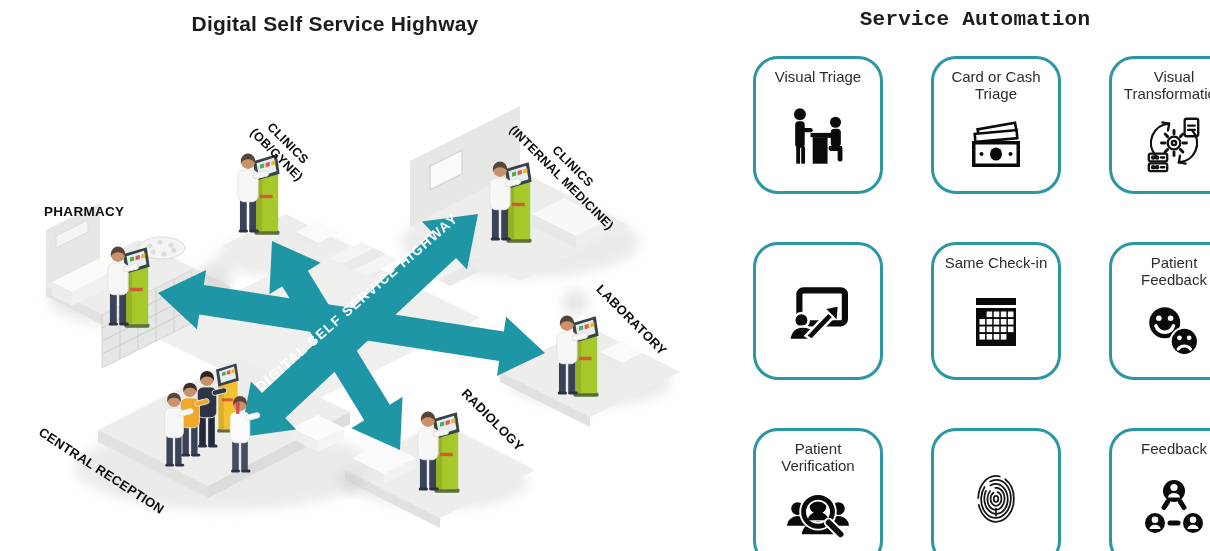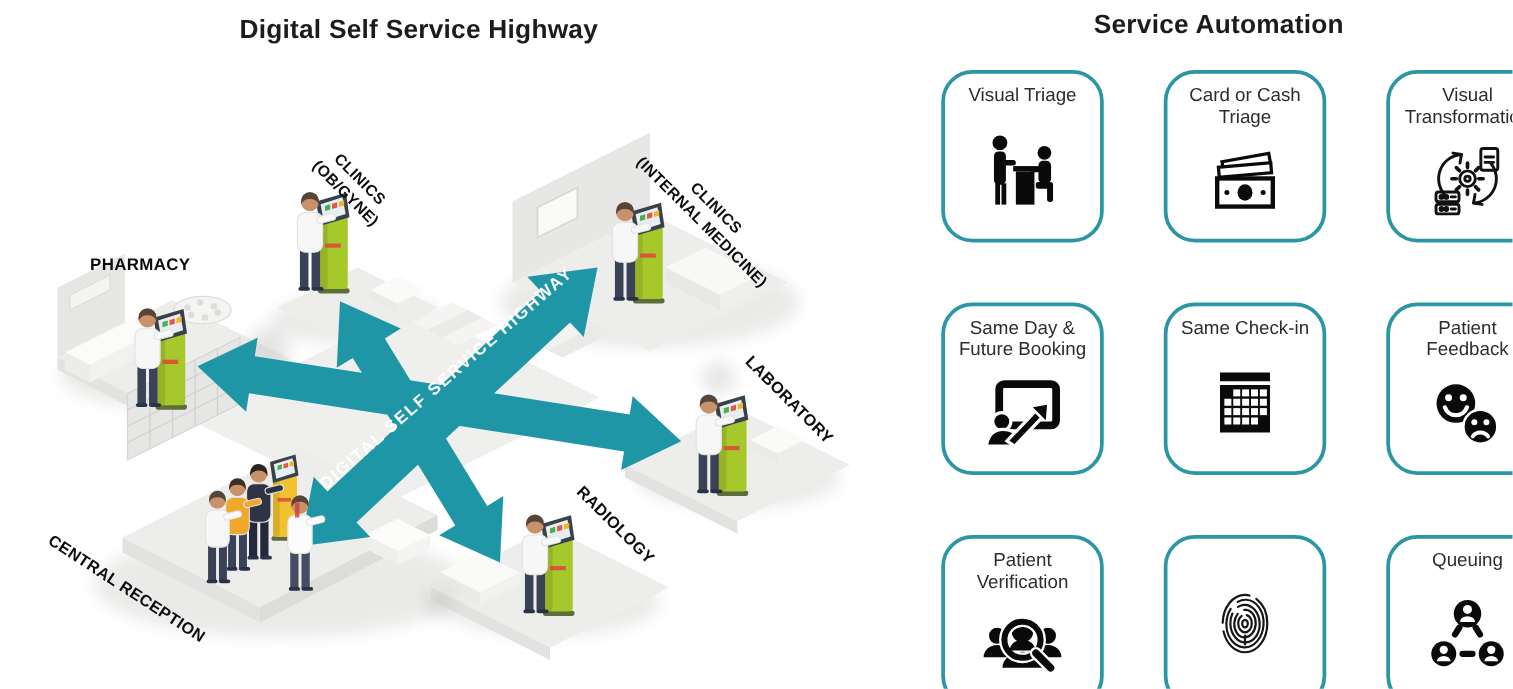--- a/index.html
+++ b/index.html
@@ -8,34 +8,34 @@
 
   
   .left-panel{position:absolute;left:0;top:0;width:740px;height:426px;}
   .map-svg{position:absolute;left:0;top:0;}
   .diagram-title{position:absolute;left:120px;top:12px;width:430px;text-align:center;
                  font-size:21px;font-weight:700;color:#1c1c1c;letter-spacing:.2px;}
   .loc{position:absolute;font-size:12.5px;font-weight:700;color:#0c0c0c;
        letter-spacing:.3px;text-align:center;line-height:1.3;white-space:nowrap;}
   .loc span{display:block;}
   .rot45{transform:rotate(45deg);}
-  .loc-pharmacy{left:44px;top:203px;font-size:13.5px;text-align:center;margin-left:28px;}
+  .loc-pharmacy{left:44px;top:203px;font-size:13.5px;text-align:center;}
   .loc-obgyne{left:222px;top:133px;width:120px;}
   .loc-internal{left:487px;top:156px;width:160px;}
   .loc-laboratory{left:576px;top:312px;width:110px;font-size:13px;}
   .loc-radiology{left:442px;top:412px;width:100px;font-size:13px;}
   .loc-reception{left:21px;top:463px;width:160px;font-size:13px;transform:rotate(33deg);}
   .highway-text{position:absolute;left:202px;top:295px;width:310px;text-align:center;
                 transform:rotate(-41deg);font-size:13.5px;font-weight:700;color:#ffffff;
                 letter-spacing:1.5px;white-space:nowrap;}
 
   
   .right-panel{position:absolute;left:740px;top:0;width:470px;height:551px;}
   .automation-title{position:absolute;left:20px;top:8px;width:430px;text-align:center;
-                    font-size:21px;font-weight:700;color:#1c1c1c;letter-spacing:.2px;}
+                    font-size:21px;font-weight:700;color:#1c1c1c;letter-spacing:.2px;font-family:Liberation Mono, monospace;}
   .card-grid{position:absolute;left:13px;top:56px;display:grid;
              grid-template-columns:repeat(3,130px);grid-auto-rows:138px;
              column-gap:29px;row-gap:15px;gap:48px;}
   .card{box-sizing:border-box;background:#ffffff;border:3px solid #2b96a4;
         border-radius:25px;display:flex;flex-direction:column;align-items:center;
         padding:9px 5px 7px 5px;}
   .card-label{font-size:15px;line-height:1.15;color:#2d2d2d;text-align:center;}
   .card-icon{flex:1;display:flex;align-items:center;justify-content:center;}
   .card-icon svg{display:block;}
 </style>
@@ -280,21 +280,20 @@
           <path d="M18.5,47 h3.5"></path>
           <circle cx="10.5" cy="57" r="1.2" fill="#111111"></circle>
             <circle cx="14.5" cy="57" r="1.2" fill="#111111"></circle>
           <path d="M18.5,57 h3.5"></path>
         </svg>
       </div>
       <div class="card-label" style="order:1">Visual Transformation</div>
     </div>
 
     <div class="card">
-      <div class="card-label">Same Day &amp; Future Booking</div>
       <div class="card-icon">
         <svg width="70" height="60" viewBox="0 0 64 58">
           <rect x="14" y="8" width="44" height="32" rx="4" fill="none" stroke="#0a0a0a" stroke-width="6"></rect>
           <circle cx="16" cy="37" r="7" fill="#0a0a0a" stroke="#ffffff" stroke-width="2.5"></circle>
           <path d="M4,56 q2,-13 13,-13 q9,0 11,6 l0,7 z" fill="#0a0a0a" stroke="#ffffff" stroke-width="2.5"></path>
           <polygon points="20,52 42,29 47,34 26,56" fill="#0a0a0a" stroke="#ffffff" stroke-width="2.5"></polygon>
           <polygon points="40,26 50,36 51,24" fill="#0a0a0a"></polygon>
         </svg>
       </div>
     </div>
@@ -376,21 +375,21 @@
           <ellipse cx="32" cy="33" rx="9.8" ry="12.6" stroke-dasharray="44 7" transform="rotate(4 32 33)"></ellipse>
           <ellipse cx="32" cy="33" rx="13.4" ry="17.2" stroke-dasharray="58 8" transform="rotate(-3 32 33)"></ellipse>
           <ellipse cx="32" cy="33" rx="17" ry="21.8" stroke-dasharray="74 9" transform="rotate(3 32 33)"></ellipse>
           <ellipse cx="32" cy="33" rx="20.4" ry="26.2" stroke-dasharray="66 8 40 7"></ellipse>
           <path d="M32,44 v8"></path>
         </svg>
       </div>
     </div>
 
     <div class="card">
-      <div class="card-label">Queuing</div>
+      <div class="card-label">Feedback</div>
       <div class="card-icon">
         <svg width="66" height="60" viewBox="0 0 64 60">
           <g>
             <circle cx="32" cy="14" r="11" fill="#0a0a0a"></circle>
             <circle cx="32" cy="10.5" r="3.6" fill="#ffffff"></circle>
             <path d="M26,20.5 a6,4.6 0 0 1 12,0 z" fill="#ffffff"></path>
             <circle cx="13" cy="46" r="10" fill="#0a0a0a"></circle>
             <circle cx="13" cy="42.8" r="3.3" fill="#ffffff"></circle>
             <path d="M7.5,52 a5.5,4.2 0 0 1 11,0 z" fill="#ffffff"></path>
             <circle cx="51" cy="46" r="10" fill="#0a0a0a"></circle>

